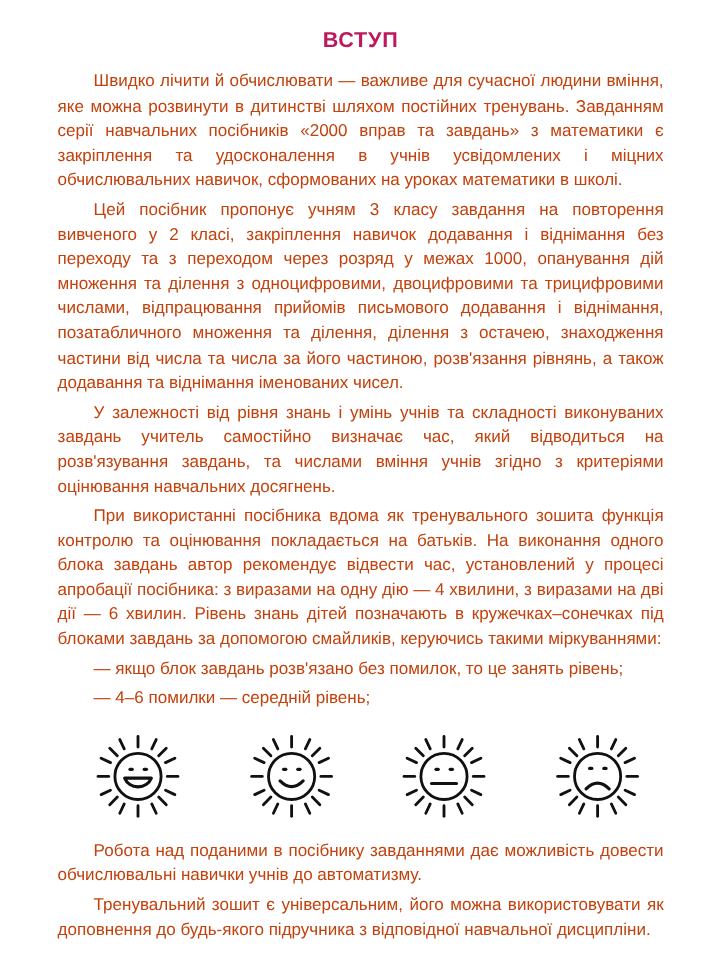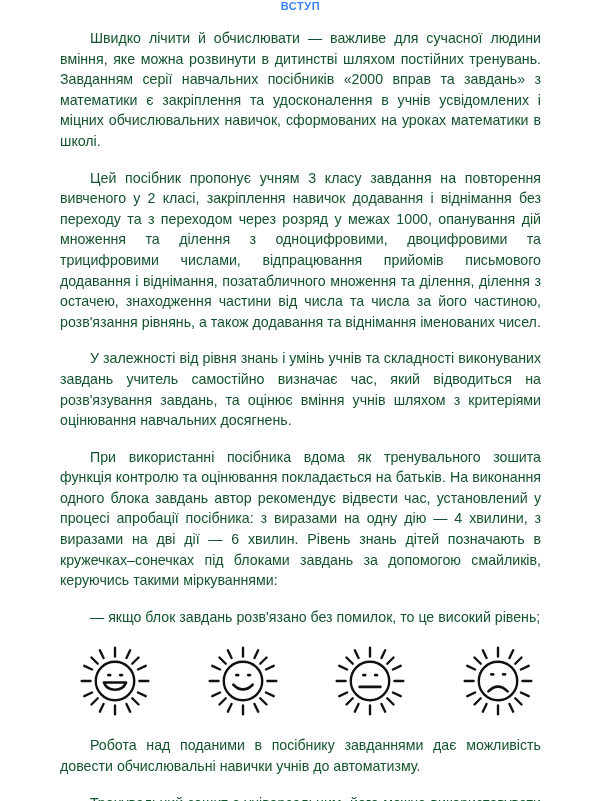--- a/index.html
+++ b/index.html
@@ -19,39 +19,40 @@
   .page {
     position: relative;
     width: 600px;
     height: 801px;
     box-sizing: border-box;
     padding: 0 43px 0 44px;
   }
 
   .page-title {
     text-align: center;
-    font-size: 11px;
+    font-size: 18px;
     font-weight: bold;
     letter-spacing: 0.6px;
     margin: 0;
-    color: #3b82f6;
+    padding-top: 23px;
+    color: #be185d;
   }
 
   .body-copy {
     margin-top: 14px;
   }
 
   p.para {
-    margin: 16px;
+    margin: 4px;
     font-size: 14.2px;
     line-height: 20.6px;
     text-align: justify;
     text-indent: 30px;
     text-justify: inter-word;
-    color: #14532d;
+    color: #c2410c;
     hyphens: manual;
   }
 
   p.para.bullet {
     text-indent: 30px;
   }
 
   
 
   .suns {
@@ -91,27 +92,28 @@
 <div class="page">
 
   <h1 class="page-title">ВСТУП</h1>
 
   <div class="body-copy">
 
     <p class="para">Швидко лічити й обчислювати — важливе для сучасної людини вміння, яке можна розвинути в дитинстві шляхом постійних тренувань. Завданням серії навчальних посібників «2000 вправ та завдань» з математики є закріплення та удосконалення в учнів усвідомлених і міцних обчислювальних навичок, сформованих на уроках математики в школі.</p>
 
     <p class="para">Цей посібник пропонує учням 3 класу завдання на повторення вивченого у 2 класі, закріплення навичок додавання і віднімання без переходу та з переходом через розряд у межах 1000, опанування дій множення та ділення з одноцифровими, двоцифровими та трицифровими числами, відпрацювання прийомів письмового додавання і віднімання, позатабличного множення та ділення, ділення з остачею, знаходження частини від числа та числа за його частиною, розв'язання рівнянь, а також додавання та віднімання іменованих чисел.</p>
 
-    <p class="para">У залежності від рівня знань і умінь учнів та складності виконуваних завдань учитель самостійно визначає час, який відводиться на розв'язування завдань, та оцінює вміння учнів шляхом з критеріями оцінювання навчальних досягнень.</p>
+    <p class="para">У залежності від рівня знань і умінь учнів та складності виконуваних завдань учитель самостійно визначає час, який відводиться на розв'язування завдань, та числами вміння учнів згідно з критеріями оцінювання навчальних досягнень.</p>
 
     <p class="para">При використанні посібника вдома як тренувального зошита функція контролю та оцінювання покладається на батьків. На виконання одного блока завдань автор рекомендує відвести час, установлений у процесі апробації посібника: з виразами на одну дію — 4 хвилини, з виразами на дві дії — 6 хвилин. Рівень знань дітей позначають в кружечках–сонечках під блоками завдань за допомогою смайликів, керуючись такими міркуваннями:</p>
 
-    <p class="para bullet">— якщо блок завдань розв'язано без помилок, то це високий рівень;</p>
-
-
+    <p class="para bullet">— якщо блок завдань розв'язано без помилок, то це занять рівень;</p>
+
+
+    <p class="para bullet">— 4–6 помилки — середній рівень;</p>
 
 
   </div>
 
   <div class="suns">
 
     <span class="sun-wrap">
       <svg viewBox="0 0 100 100" xmlns="http://www.w3.org/2000/svg">
         <g fill="none" stroke="#111111" stroke-width="3.2" stroke-linecap="round">
           <circle cx="50" cy="50" r="26"></circle>

